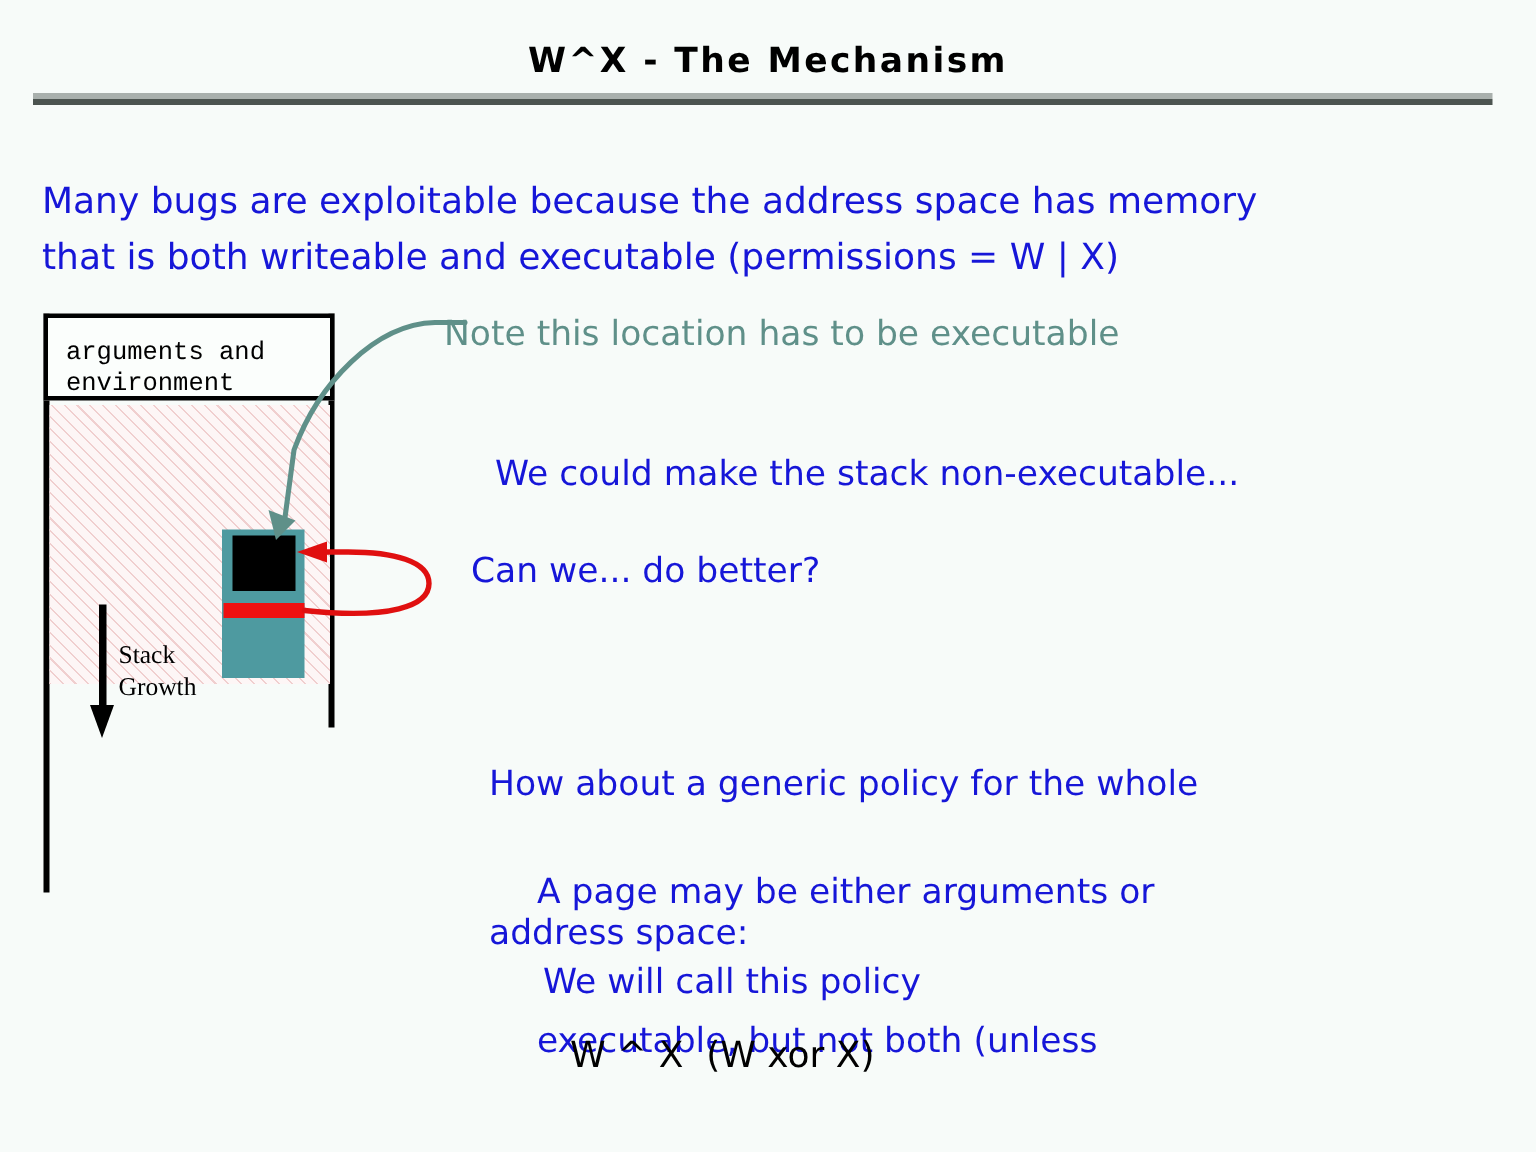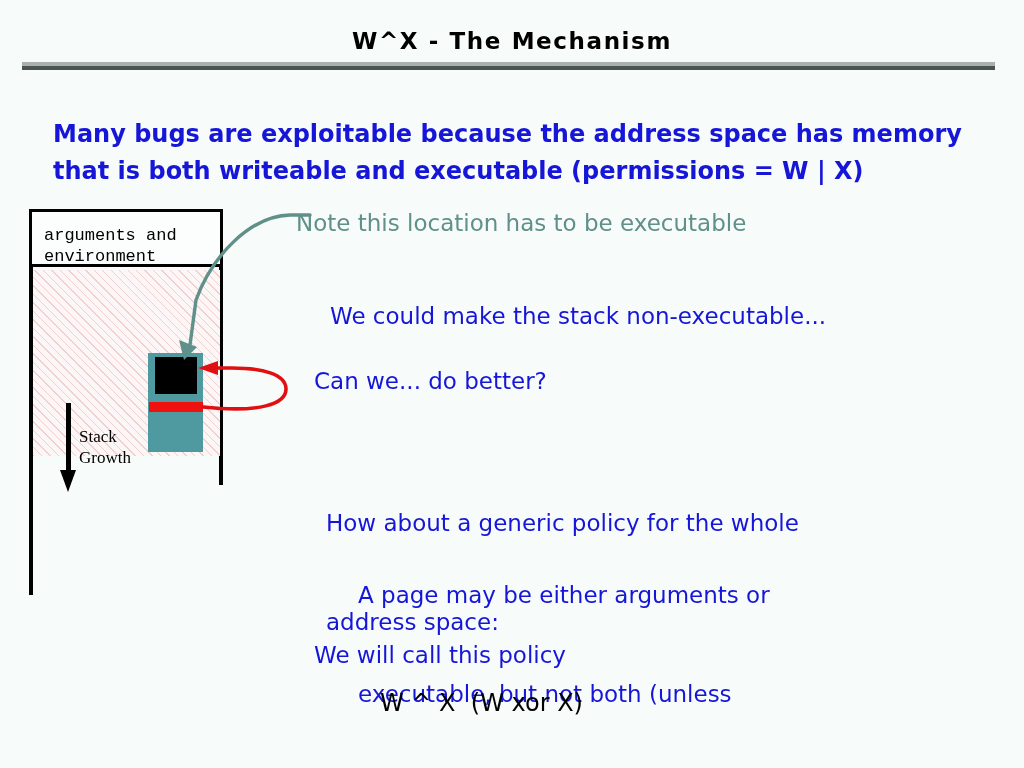--- a/index.html
+++ b/index.html
@@ -47,22 +47,21 @@
   
   .intro {
     position: absolute;
     left: 28px;
     top: 116px;
     width: 940px;
     color: #1616d8;
     font-family: "DejaVu Sans", sans-serif;
     font-size: 24px;
     line-height: 37px;
-    font-weight: 700;
-    margin-left: 25px;
+    font-weight: 400;
   }
   .intro div { white-space: pre; }
 
   
   .diagram {
     position: absolute;
     left: 0;
     top: 0;
     width: 340px;
     height: 768px;
@@ -206,21 +205,21 @@
     white-space: pre;
   }
   .t-could  { top: 300px; margin-left: 16px; }
   .t-better { top: 365px; }
   .t-policy { top: 441px; width: 580px; }
   .t-sub {
     left: 346px;
     top: 513px;
     width: 560px;
   }
-  .t-call   { top: 639px; }
+  .t-call   { top: 639px; margin-left: 48px; }
   .formula {
     position: absolute;
     left: 380px;
     top: 689px;
     color: #000000;
     font-family: "DejaVu Sans", sans-serif;
     font-size: 24px;
     white-space: pre;
   }
   .body-text div, .t-sub div { white-space: pre; margin-left: 12px; }

